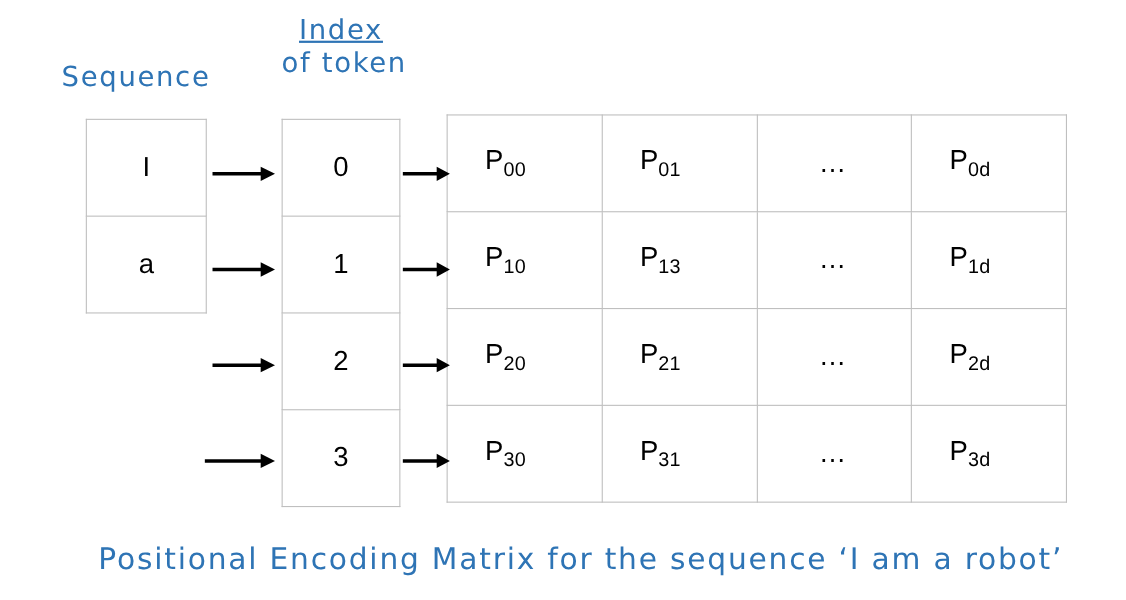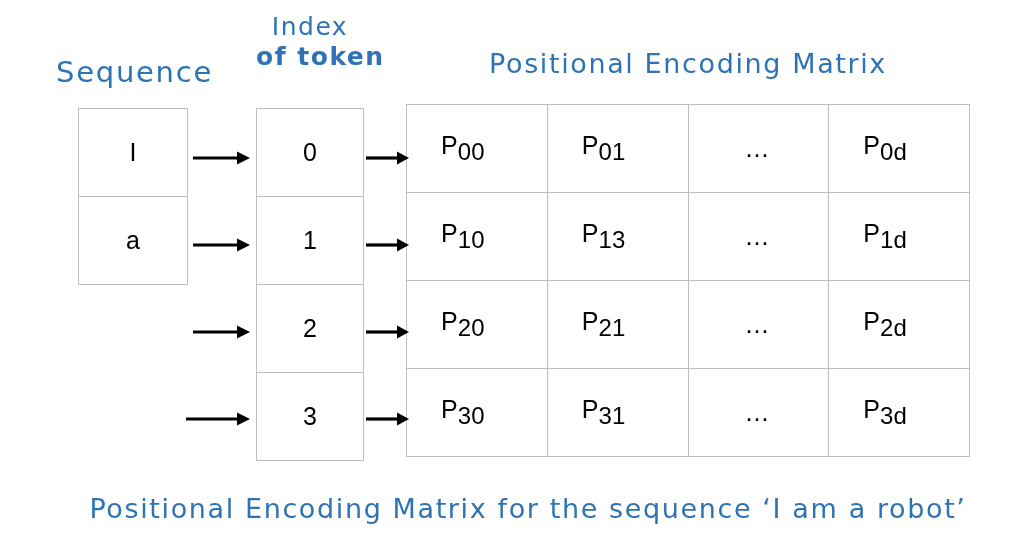--- a/index.html
+++ b/index.html
@@ -27,31 +27,31 @@
     color: #2E74B5;
     font-family: "DejaVu Sans", sans-serif;
     font-weight: 400;
     letter-spacing: 0.06em;
     white-space: nowrap;
     line-height: 1.18;
   }
   #lbl-sequence {
     left: 56px;
     top: 55px;
-    font-size: 29px;
+    font-size: 25px;
   }
   #lbl-index {
     left: 256px;
     top: 12px;
     font-size: 25px;
     text-align: center;
     width: 108px;
   }
-  #lbl-index .l1 { display: block; }
-  #lbl-index .l2 { display: block; font-weight: bold; }
+  #lbl-index .l1 { display: block; text-decoration: underline; }
+  #lbl-index .l2 { display: block; }
   #lbl-matrix {
     left: 406px;
     top: 48px;
     width: 564px;
     text-align: center;
     font-size: 27px;
   }
   #caption {
     left: 16px;
     top: 493px;
@@ -109,21 +109,21 @@
     height: 87px;
     text-align: left;
     padding-left: 34px;
   }
   #tbl-matrix td.ellip {
     text-align: center;
     padding-left: 0;
     letter-spacing: 0.12em;
   }
   .sub {
-    font-size: 24px;
+    font-size: 18px;
     vertical-align: sub;
     letter-spacing: 0.01em;
   }
 
   
   .arrow {
     position: absolute;
     height: 16px;
     pointer-events: none;
   }
@@ -134,21 +134,20 @@
 
 <div id="canvas">
 
   <div class="hand" id="lbl-sequence">Sequence</div>
 
   <div class="hand" id="lbl-index">
     <span class="l1">Index</span>
     <span class="l2">of token</span>
   </div>
 
-  <div class="hand" id="lbl-matrix">Positional Encoding Matrix</div>
 
   <table class="tbl" id="tbl-sequence">
     <tbody>
       <tr>
         <td>I</td>
       </tr>
       <tr>
         <td>a</td>
       </tr>
     </tbody>

